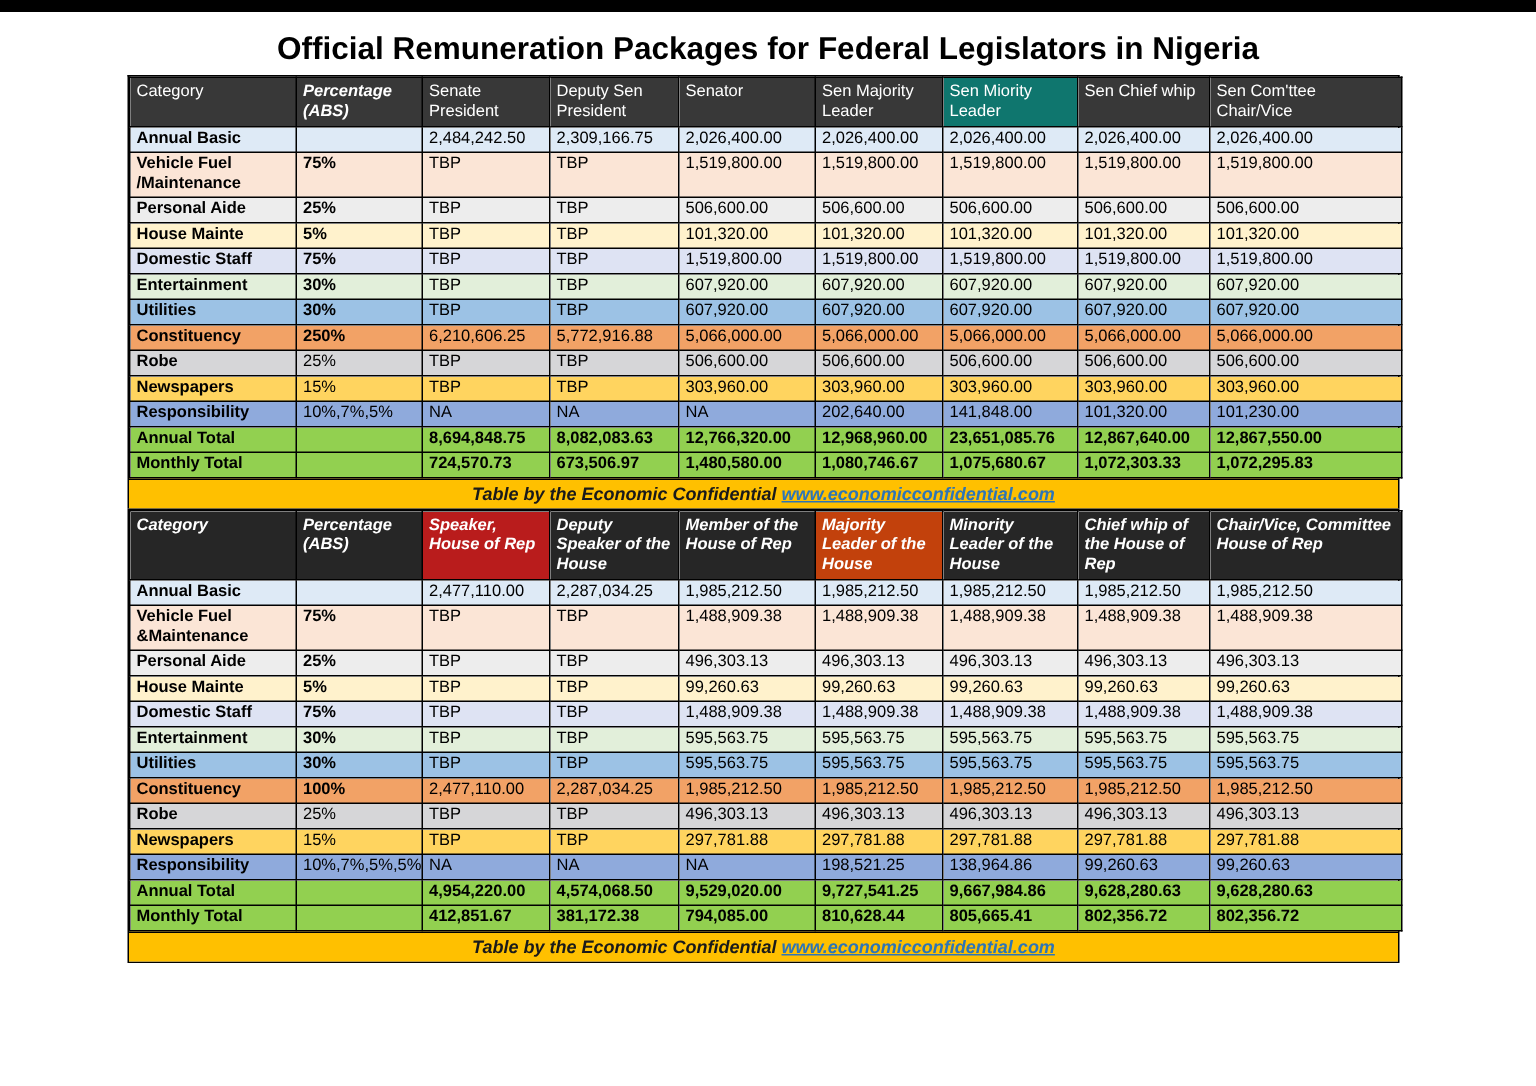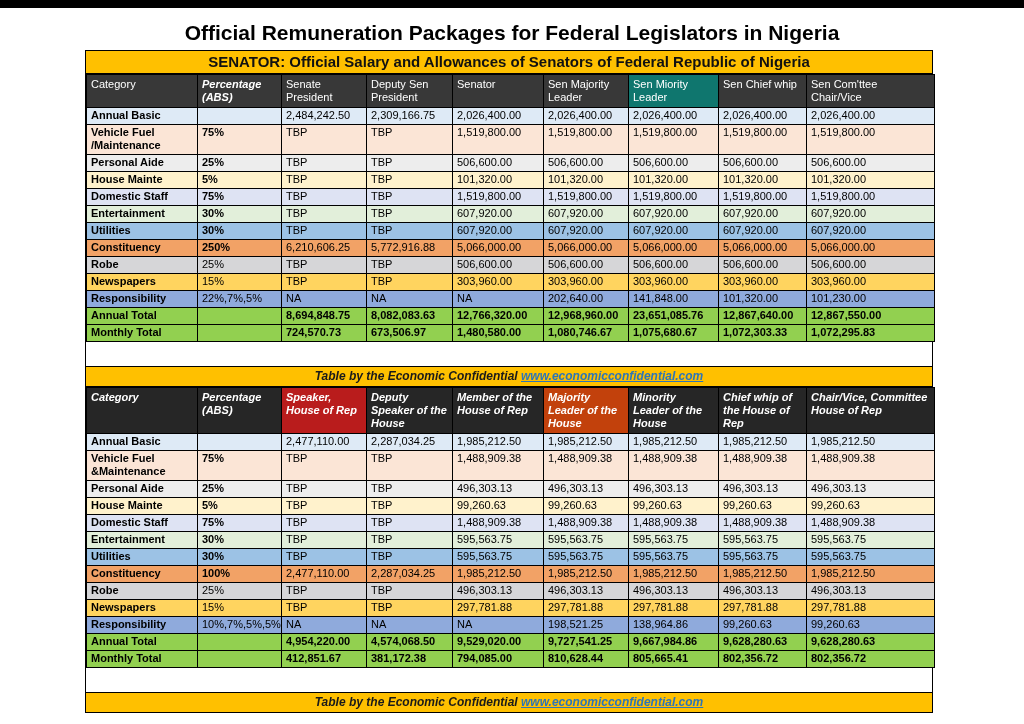--- a/index.html
+++ b/index.html
@@ -35,37 +35,35 @@
   }
   thead th { color: #fff; font-weight: normal; padding: 3px 4px; }
   thead th.b { font-weight: bold; font-style: italic; }
   td.cat { font-weight: bold; white-space: pre-line; }
   td.pct.b { font-weight: bold; }
   tr.row-bold td { font-weight: bold; }
   .credit {
     background: #FFC000; text-align: center;
     font-size: 12px; padding: 2px 0 3px 0;
     border-top: 1px solid #000;
-    margin-top: 24px;
   }
   .credit .credit-text { font-weight: bold; font-style: italic; color: #1a1a1a; }
   .credit a.credit-link {
     font-weight: bold; font-style: italic;
     color: #2E75B6; text-decoration: underline; cursor: pointer;
   }
 </style>
 </head>
 <body>
 
 <div class="top-bar" style="background: rgb(0, 0, 0);"></div>
 
 <h1 class="page-title">Official Remuneration Packages for Federal Legislators in Nigeria</h1>
 
 <section class="tbl-section">
-  <div class="banner" style="background: rgb(255, 192, 0);">SENATOR: Official Salary and Allowances of Senators of Federal Republic of Nigeria</div>
   <table>
     <colgroup>
         <col style="width: 111px;">
         <col style="width: 84px;">
         <col style="width: 85px;">
         <col style="width: 86px;">
         <col style="width: 91px;">
         <col style="width: 85px;">
         <col style="width: 90px;">
         <col style="width: 88px;">
@@ -191,21 +189,21 @@
           <td>TBP</td>
           <td>TBP</td>
           <td>303,960.00</td>
           <td>303,960.00</td>
           <td>303,960.00</td>
           <td>303,960.00</td>
           <td>303,960.00</td>
         </tr>
         <tr style="background: rgb(143, 170, 220);">
           <td class="cat">Responsibility</td>
-          <td class="pct">22%,7%,5%</td>
+          <td class="pct">10%,7%,5%</td>
           <td>NA</td>
           <td>NA</td>
           <td>NA</td>
           <td>202,640.00</td>
           <td>141,848.00</td>
           <td>101,320.00</td>
           <td>101,230.00</td>
         </tr>
         <tr class="row-bold" style="background: rgb(146, 208, 80);">
           <td class="cat">Annual Total</td>

